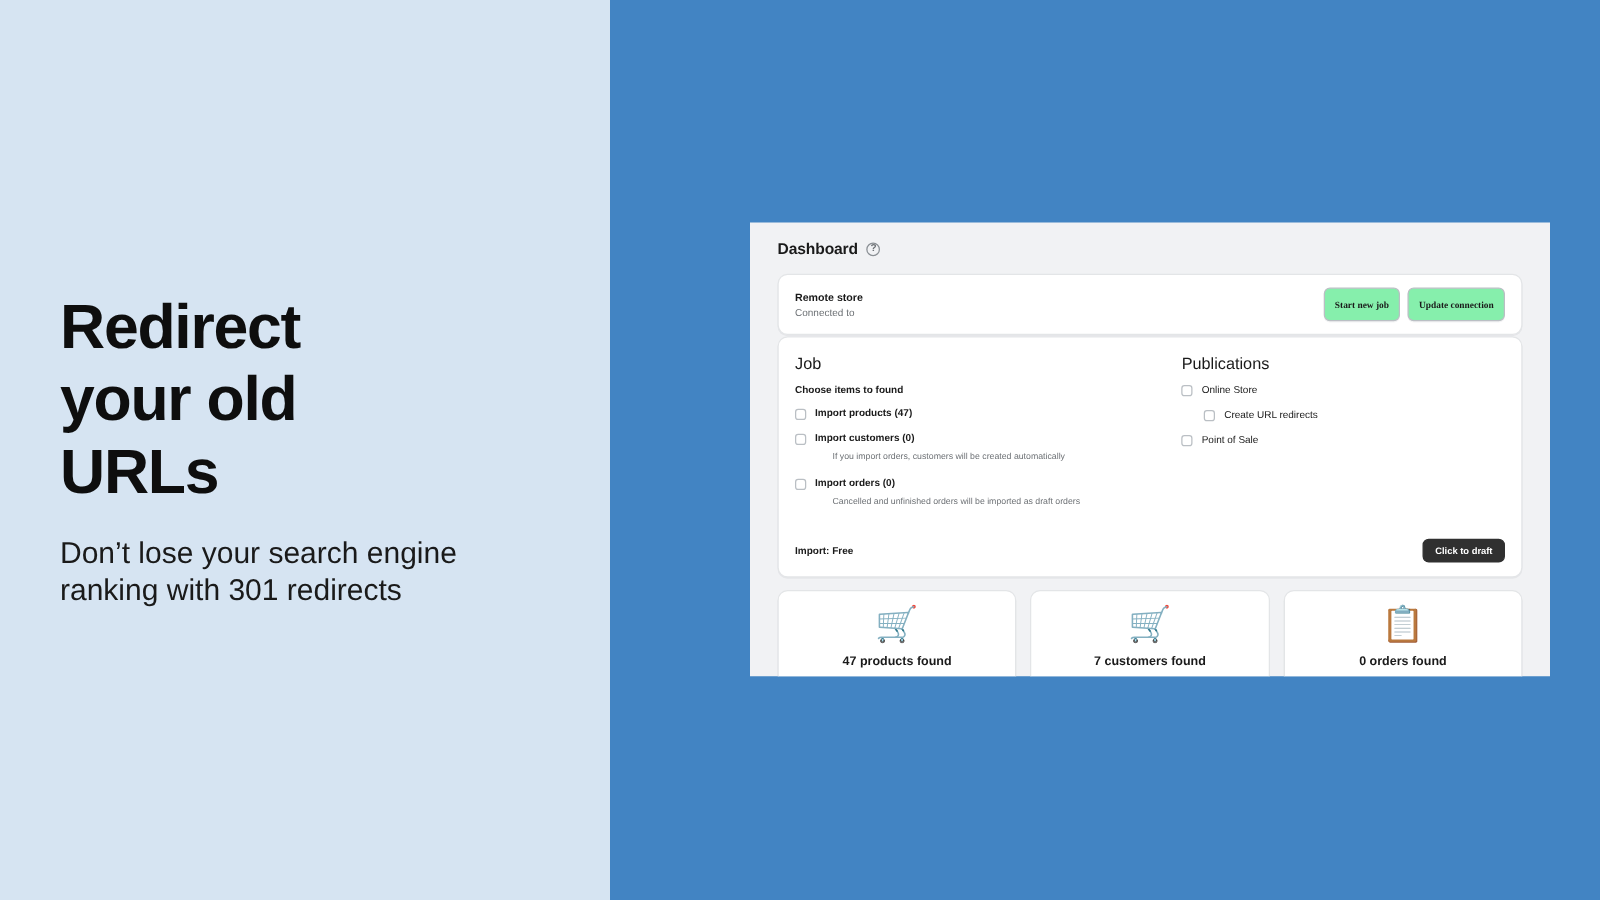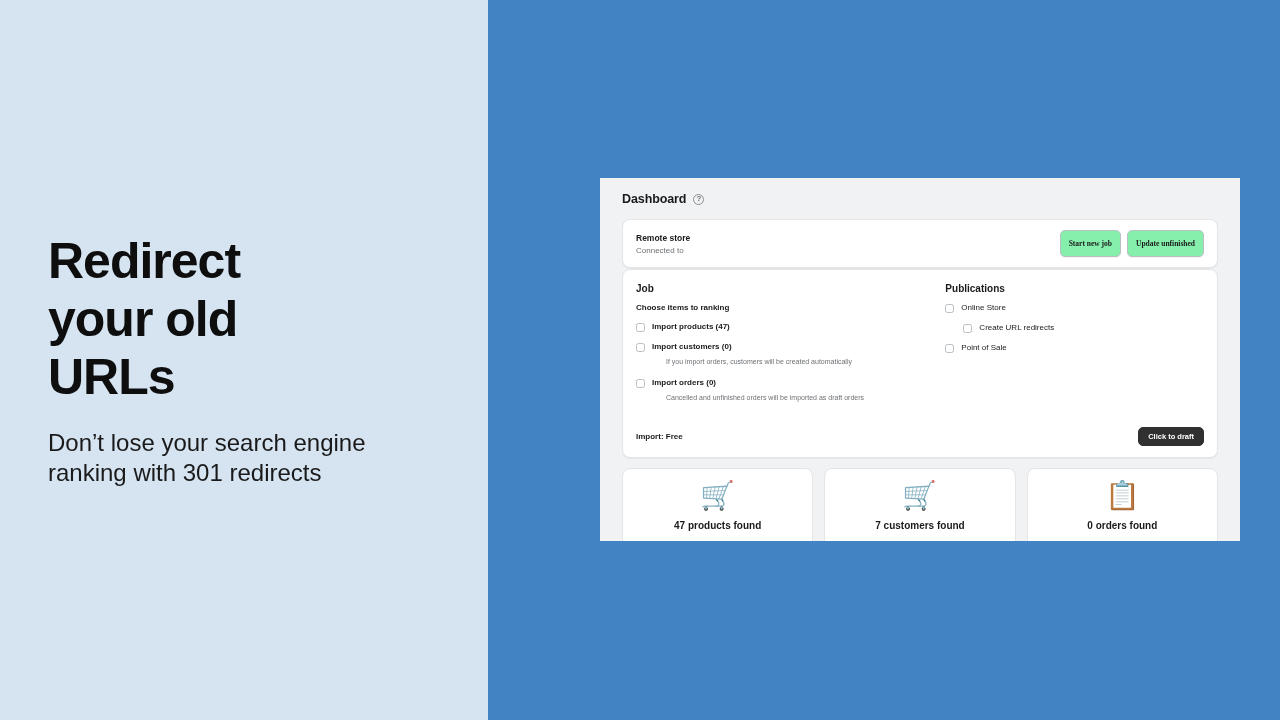--- a/index.html
+++ b/index.html
@@ -121,22 +121,22 @@
   .job-card {
     padding: 13px 13px 0 13px;
     margin-bottom: 10px;
   }
   .job-cols {
     display: flex;
   }
   .col-job { width: 52%; padding-right: 10px; }
   .col-pub { width: 48%; padding-left: 14px; }
   .section-head {
-    font-size: 10px;
-    font-weight: 700;
+    font-size: 13px;
+    font-weight: 400;
     color: #1a1a1a;
     margin-bottom: 9px;
   }
   .section-sub {
     font-size: 8px;
     font-weight: 600;
     color: #1a1a1a;
     margin-bottom: 10px;
   }
   .check-row {
@@ -237,30 +237,30 @@
         <span class="help-icon">?</span>
       </div>
 
       <div class="card remote-card">
         <div class="remote-left">
           <div class="remote-title">Remote store</div>
           <div class="remote-sub">Connected to</div>
         </div>
         <div class="btn-row">
           <button class="btn">Start new job</button>
-          <button class="btn">Update unfinished</button>
+          <button class="btn">Update connection</button>
         </div>
       </div>
 
       <div class="card job-card">
         <div class="job-cols">
 
           <div class="col-job">
             <div class="section-head">Job</div>
-            <div class="section-sub">Choose items to ranking</div>
+            <div class="section-sub">Choose items to found</div>
 
             <div class="check-row">
               <span class="cbox"></span>
               <span class="check-label">Import products (47)</span>
             </div>
 
             <div class="check-row">
               <span class="cbox"></span>
               <span class="check-label">Import customers (0)</span>
             </div>

